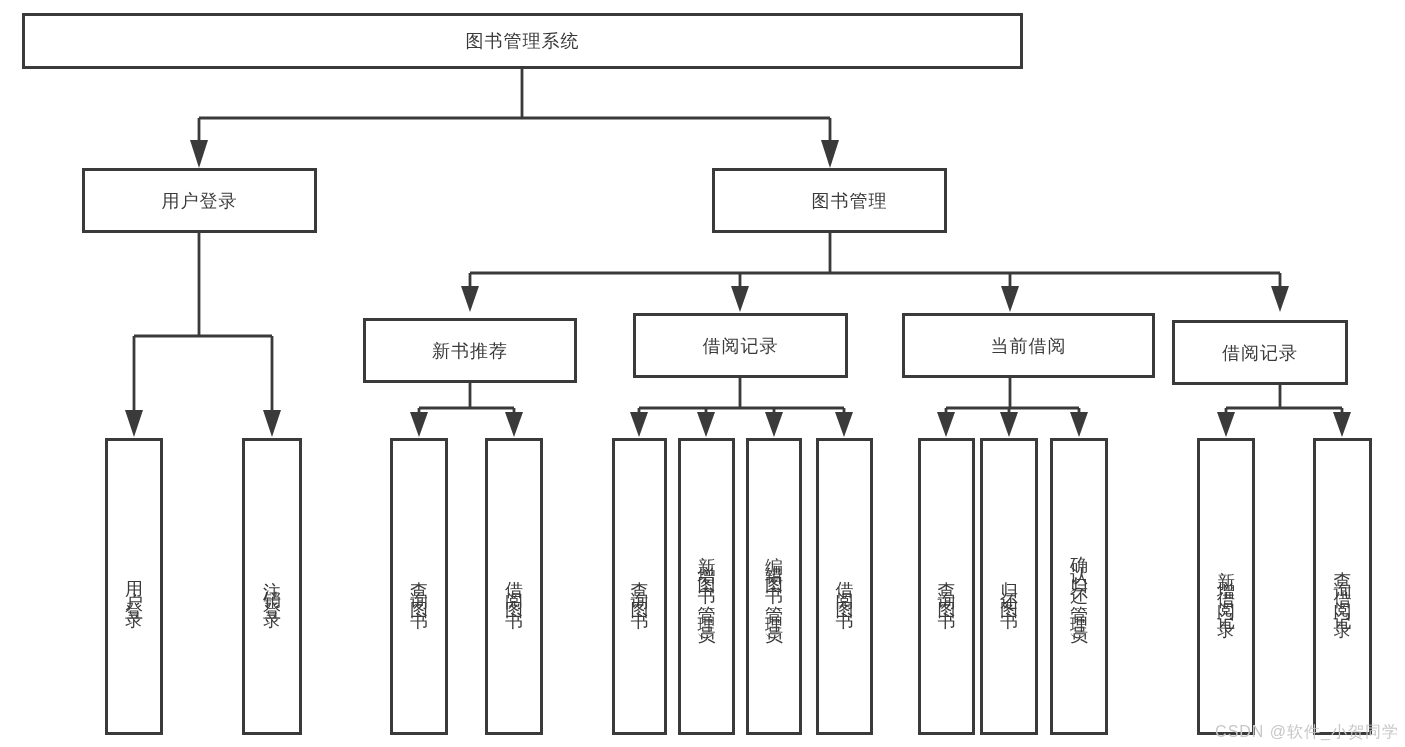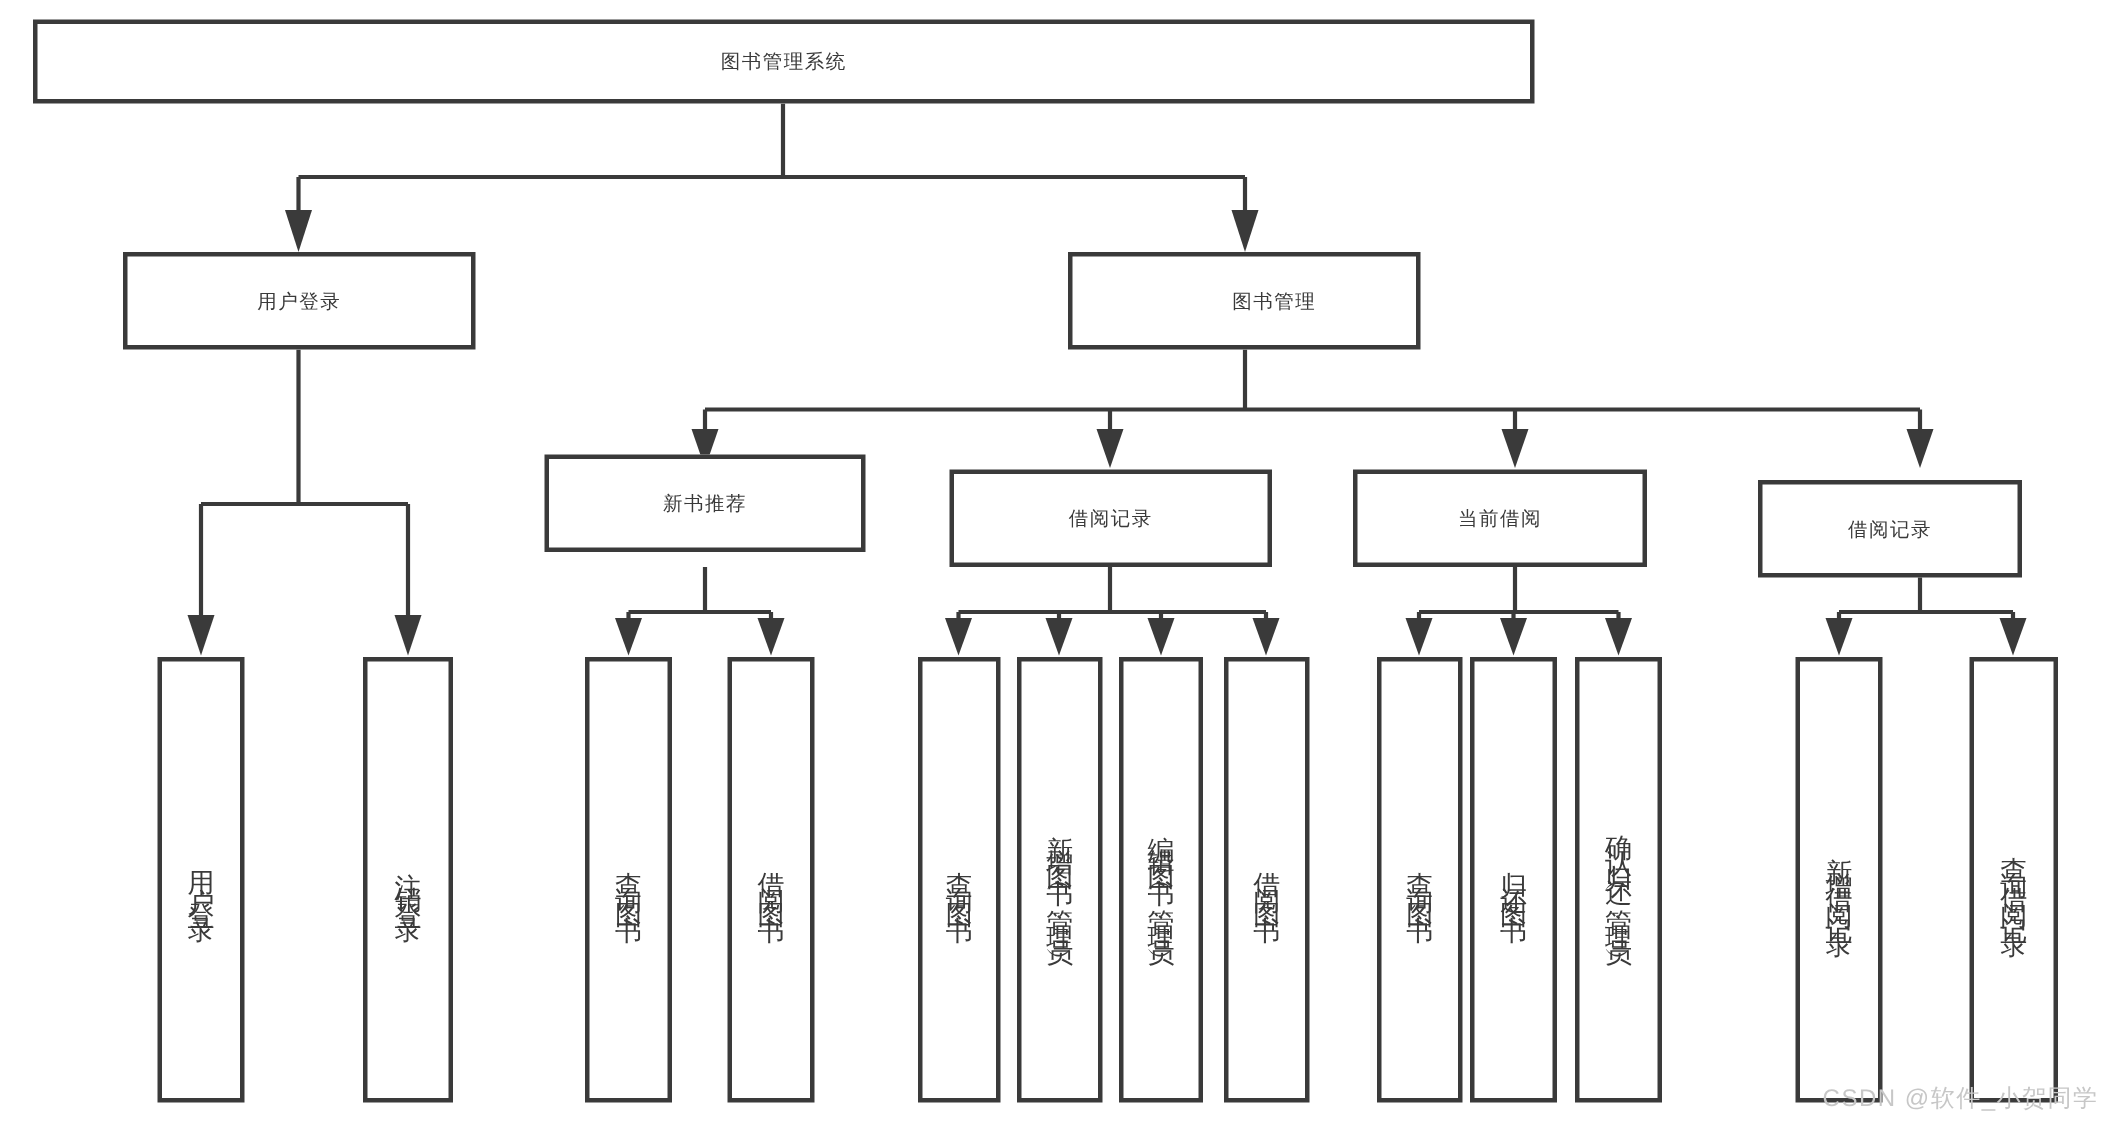--- a/index.html
+++ b/index.html
@@ -21,21 +21,21 @@
     position: absolute;
     box-sizing: border-box;
     border: 3px solid #3a3a3a;
     background: #ffffff;
     display: flex;
     align-items: center;
     justify-content: center;
     color: #3a3a3a;
     z-index: 2;
   }
-  .h-node { font-size: 13px; letter-spacing: 1px; }
+  .h-node { font-size: 18px; letter-spacing: 1px; }
   .v-node {
     writing-mode: vertical-rl;
     text-orientation: mixed;
     font-size: 18px;
     letter-spacing: 10px;
     line-height: 1;
     text-align: center;
   }
   .watermark {
     position: absolute;
@@ -119,27 +119,27 @@
     <span>图书管理系统</span>
   </div>
 
   <div class="node h-node" style="left:82px; top:168px; width:235px; height:65px;">
     <span>用户登录</span>
   </div>
   <div class="node h-node" style="left:712px; top:168px; width:235px; height:65px;padding-left:40px;">
     <span>图书管理</span>
   </div>
 
-  <div class="node h-node" style="left:363px; top:303px; width:214px; height:65px;">
+  <div class="node h-node" style="left:363px; top:318px; width:214px; height:65px;">
     <span>新书推荐</span>
   </div>
   <div class="node h-node" style="left:633px; top:313px; width:215px; height:65px;">
     <span>借阅记录</span>
   </div>
-  <div class="node h-node" style="left:902px; top:313px; width:196px; height:65px;">
+  <div class="node h-node" style="left:902px; top:313px; width:253px; height:65px;">
     <span>当前借阅</span>
   </div>
   <div class="node h-node" style="left:1172px; top:320px; width:176px; height:65px;">
     <span>借阅记录</span>
   </div>
 
   <div class="node v-node" style="left:105px; top:438px; width:58px; height:297px;">
     <span>用户登录</span>
   </div>
   <div class="node v-node" style="left:242px; top:438px; width:60px; height:297px;">

